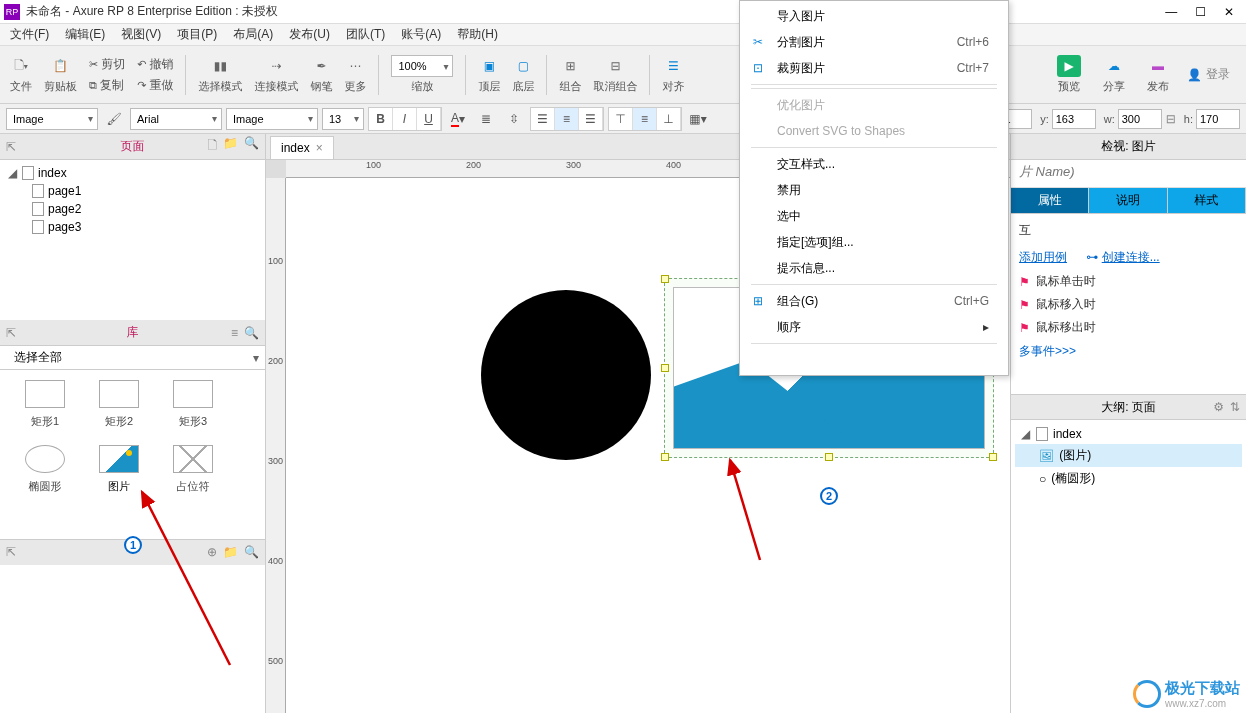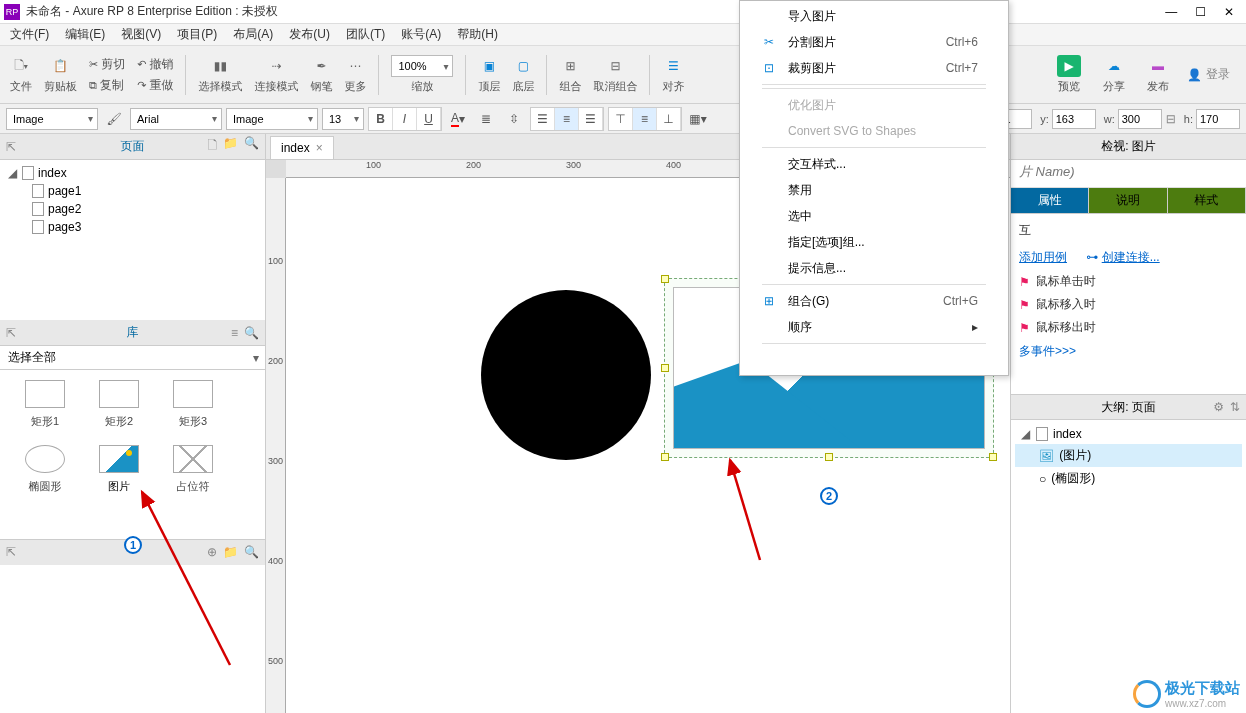--- a/index.html
+++ b/index.html
@@ -30,29 +30,29 @@
 .fmtbtn.active { border:1px solid #6cf; background:#def;}
 .fmtgroup { display:flex; border:1px solid #ccc; background:#fff;}
 .fmtgroup .fmtbtn { border:none; border-right:1px solid #ddd;}
 .coord { display:flex;align-items:center;gap:3px; margin-left:4px;}
 .coord label{color:#555;font-size:11px;}
 .coord input{width:44px;height:20px;border:1px solid #bbb;background:#fff;padding:0 3px;font-size:11px;text-align:left;}
 
 .main { position:absolute; top: 134px; bottom: 0; left:0; right:0; display:flex;}
 .left-col { width: 266px; display:flex; flex-direction:column; border-right:1px solid #ccc; background:#f5f5f5;}
 .panel-head { height:26px; background:#e8e8e8; display:flex;align-items:center;justify-content:center;position:relative;border-bottom:1px solid #ccc;}
-.panel-head .title{font-size:12px;color:#0369a1;}
+.panel-head .title{font-size:12px;color:#be185d;}
 .panel-head .ico-left{position:absolute;left:6px;color:#888;}
 .panel-head .ico-right{position:absolute;right:6px;display:flex;gap:6px;color:#888;}
 .page-tree { flex: 0 0 160px; background:#fff; overflow:auto; padding:4px 0;}
 .tree-item { display:flex;align-items:center;gap:4px;padding:2px 8px;}
 .tree-item.root{font-weight:normal;}
 .tree-item .tog{width:10px;color:#666;}
 .tree-item .doc-icon{width:12px;height:14px;border:1px solid #999;background:#fff;}
-.lib-select { height:24px;background:#fff;border-bottom:1px solid #ccc;display:flex;align-items:center;padding:0 8px;position:relative;}
+.lib-select { height:24px;background:#fff;border-bottom:1px solid #ccc;display:flex;align-items:center;padding:0 14px;position:relative;}
 .lib-select::after{content:"▾";position:absolute;right:6px;color:#666;}
 .lib-grid { flex:1;background:#fff;display:flex;flex-wrap:wrap;gap:16px;padding:10px 16px;align-content:flex-start;}
 .lib-item { width:58px;display:flex;flex-direction:column;align-items:center;gap:6px;}
 .lib-item .shape{width:40px;height:28px;border:1px solid #aaa;background:#fff;}
 .lib-item .lbl{font-size:11px;color:#444;}
 .lib-item.sel .lbl{color:#000;}
 .lib-foot { height:26px;background:#e8e8e8;border-top:1px solid #ccc;display:flex;align-items:center;padding:0 6px;gap:6px;}
 .lib-foot .spacer{flex:1;}
 
 .canvas-col { flex:1; display:flex;flex-direction:column;}
@@ -79,40 +79,40 @@
 .rot-handle::before{content:"▽";color:#c90;font-size:10px;position:absolute;}
 
 .arrow{position:absolute;pointer-events:none;}
 .badge{position:absolute;width:18px;height:18px;border:2px solid #06c;border-radius:50%;background:#fff;color:#06c;font-size:11px;font-weight:bold;display:flex;align-items:center;justify-content:center;}
 
 .right-col{width:236px;border-left:1px solid #ccc;background:#f5f5f5;display:flex;flex-direction:column;}
 .insp-head{height:26px;background:#e8e8e8;border-bottom:1px solid #ccc;display:flex;align-items:center;justify-content:center;}
 .name-input{height:28px;padding:4px 8px;background:#fff;border-bottom:1px solid #ddd;}
 .name-input input{width:100%;border:none;background:transparent;font-style:italic;color:#0f172a;font-size:13px;}
 .insp-tabs{height:26px;display:flex;border-bottom:1px solid #ccc;}
-.insp-tabs .itab{flex:1;display:flex;align-items:center;justify-content:center;background:#4d7c0f;border-right:1px solid #ccc;}
+.insp-tabs .itab{flex:1;display:flex;align-items:center;justify-content:center;background:#0ea5e9;border-right:1px solid #ccc;}
 .insp-tabs .itab.active{background:#0369a1;color:#fff;}
 .insp-body{flex:0 0 180px;background:#fff;padding:8px;overflow:hidden;}
 .insp-body .link{color:#06c;text-decoration:underline;margin-right:16px;}
 .event-row{display:flex;align-items:center;gap:6px;padding:3px 0;color:#333;}
 .event-row .flag{color:#e91e63;}
 .more-e{color:#06c;padding:4px 0;}
 .outline-head{height:26px;background:#e8e8e8;border-top:1px solid #ccc;border-bottom:1px solid #ccc;display:flex;align-items:center;justify-content:center;position:relative;}
 .outline-head .ico-right{position:absolute;right:6px;display:flex;gap:6px;color:#888;}
 .outline-body{flex:1;background:#fff;padding:4px;}
 .ol-item{display:flex;align-items:center;gap:5px;padding:3px 6px;}
 .ol-item.sel{background:#d6eefc;}
 .ol-item .tog{width:10px;color:#666;}
 
 .watermark{position:absolute;right:6px;bottom:4px;display:flex;align-items:center;gap:4px;opacity:.85;}
 .watermark .logo{width:28px;height:28px;border:3px solid #0a84d6;border-radius:50%;border-left-color:#f7941d;}
 .watermark .t1{color:#0a84d6;font-size:15px;font-weight:bold;}
 .watermark .t2{color:#999;font-size:10px;}
 
-.context-menu{position:absolute;left:739px;top:0;width:270px;background:#fff;border:1px solid #bbb;box-shadow:2px 2px 6px rgba(0,0,0,.2);padding:2px 16px;z-index:100;}
+.context-menu{position:absolute;left:739px;top:0;width:270px;background:#fff;border:1px solid #bbb;box-shadow:2px 2px 6px rgba(0,0,0,.2);padding:2px 5px;z-index:100;}
 .cm-item{height:26px;display:flex;align-items:center;padding:0 14px 0 32px;position:relative;}
 .cm-item.disabled{color:#aaa;}
 .cm-item .sc{margin-left:auto;color:#666;}
 .cm-item .arr{margin-left:auto;color:#333;}
 .cm-item .ico{position:absolute;left:8px;color:#0a84d6;}
 .cm-sep{height:1px;background:#ddd;margin:3px 6px;}
 </style>
 </head>
 <body>
 

